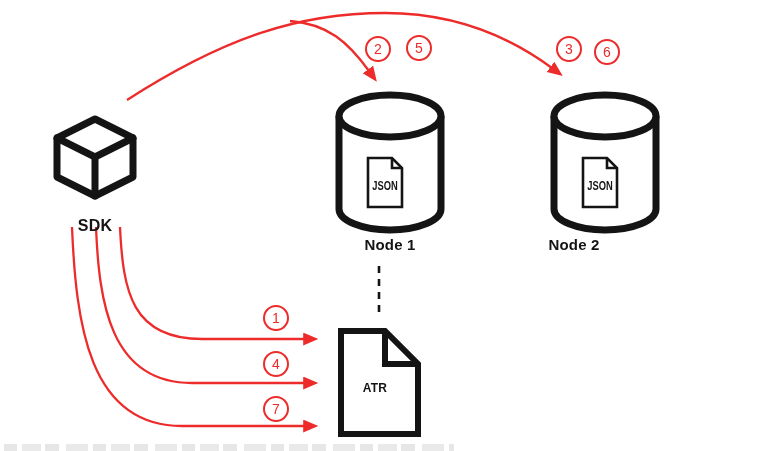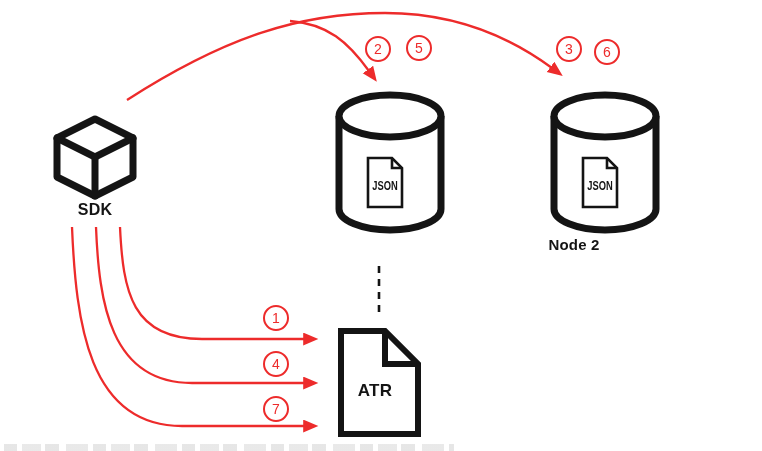--- a/index.html
+++ b/index.html
@@ -5,25 +5,25 @@
   html,body{margin:0;padding:0;background:#ffffff;}
   #stage{
     position:relative;width:762px;height:451px;background:#ffffff;
     overflow:hidden;font-family:"Liberation Sans",sans-serif;
   }
   #diagram-svg{position:absolute;left:0;top:0;}
   .label{
     position:absolute;text-align:center;color:#141414;
     font-weight:bold;letter-spacing:.2px;
   }
-  .sdk-label{left:55px;top:201px;width:80px;font-size:16px;}
+  .sdk-label{left:55px;top:217px;width:80px;font-size:16px;}
   .node-label{width:100px;top:236px;font-size:15px;}
   .node1-label{left:340px;}
   .node2-label{left:524px;}
-  .atr-label{left:338px;top:381px;width:74px;font-size:17px;}
+  .atr-label{left:338px;top:381px;width:74px;font-size:12px;}
   .json-label{
     position:absolute;top:178px;width:38px;text-align:center;
     font-size:13px;font-weight:bold;color:#141414;
     transform:scale(.72,1.05);letter-spacing:0;
   }
   .json1-label{left:366px;}
   .json2-label{left:581px;}
   .step-badge{
     position:absolute;width:22px;height:22px;border:2px solid #ED2B2B;
     border-radius:50%;color:#ED2B2B;background:#ffffff;
@@ -96,20 +96,21 @@
     <g fill="none" stroke="#ED2B2B" stroke-width="2.3">
       <path d="M127,100 C225,37 300,13 385,13 C458,13 514,40 552,68" marker-end="url(#red-arrowhead)"></path>
       <path d="M290,21 C328,24 348,42 369,71" marker-end="url(#red-arrowhead)"></path>
       <path d="M120,227 C123,292 132,339 202,339 L305,339" marker-end="url(#red-arrowhead)"></path>
       <path d="M96,227 C99,302 110,383 192,383 L305,383" marker-end="url(#red-arrowhead)"></path>
       <path d="M72,227 C76,322 88,426 182,426 L305,426" marker-end="url(#red-arrowhead)"></path>
     </g>
   </svg>
 
   <div class="label sdk-label">SDK</div>
+  <div class="label node-label node1-label">Node 1</div>
   <div class="label node-label node2-label">Node 2</div>
   <div class="label atr-label">ATR</div>
   <div class="json-label json1-label">JSON</div>
   <div class="json-label json2-label">JSON</div>
 
   <div class="step-badge badge-1">1</div>
   <div class="step-badge badge-2">2</div>
   <div class="step-badge badge-3">3</div>
   <div class="step-badge badge-4">4</div>
   <div class="step-badge badge-5">5</div>

